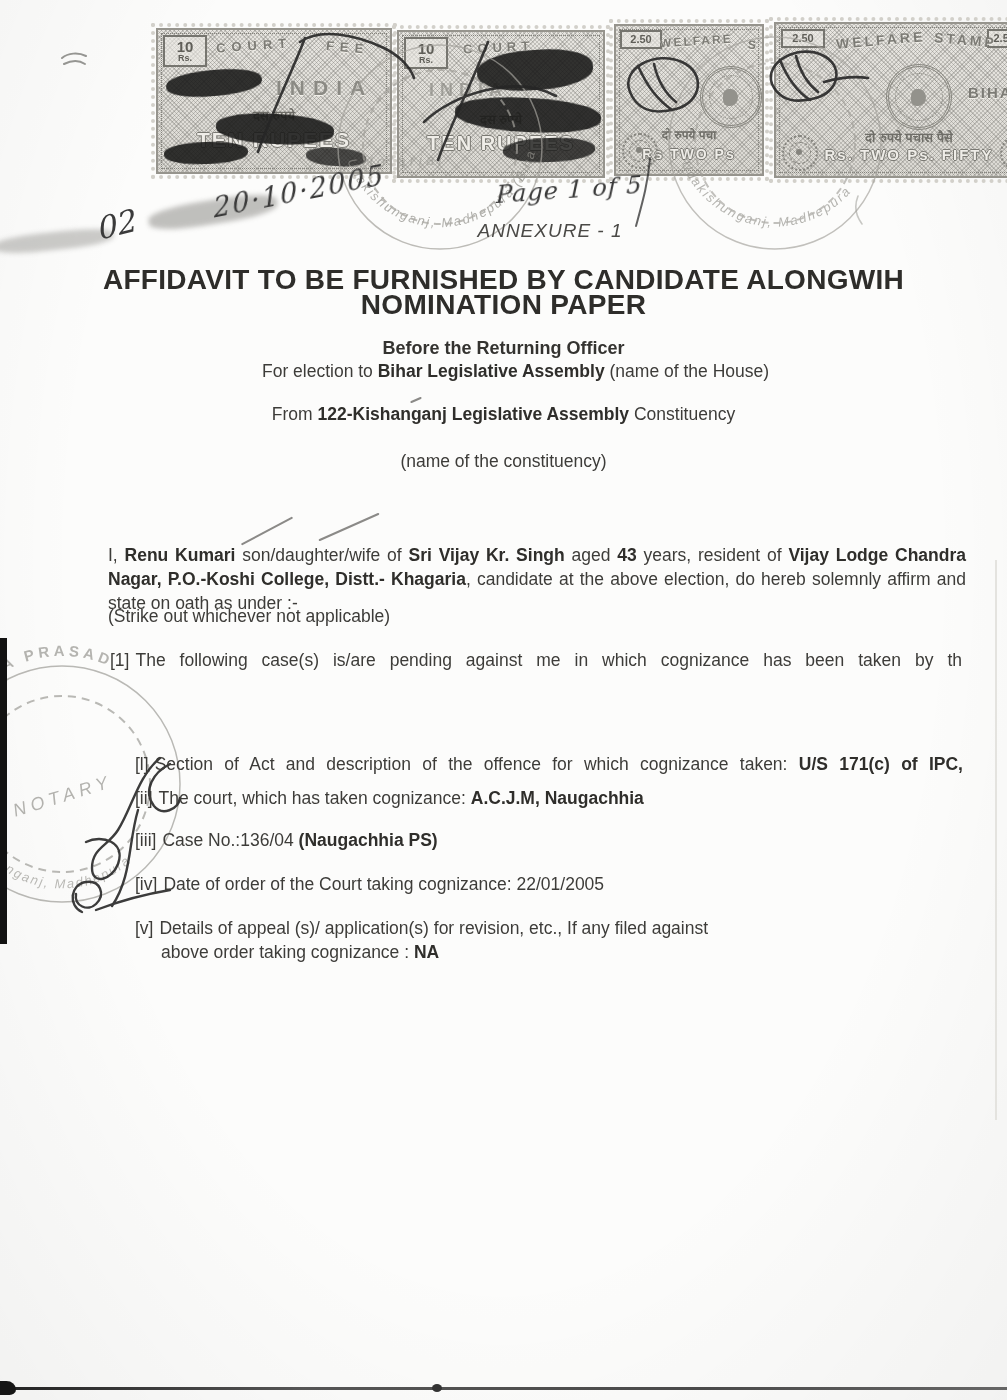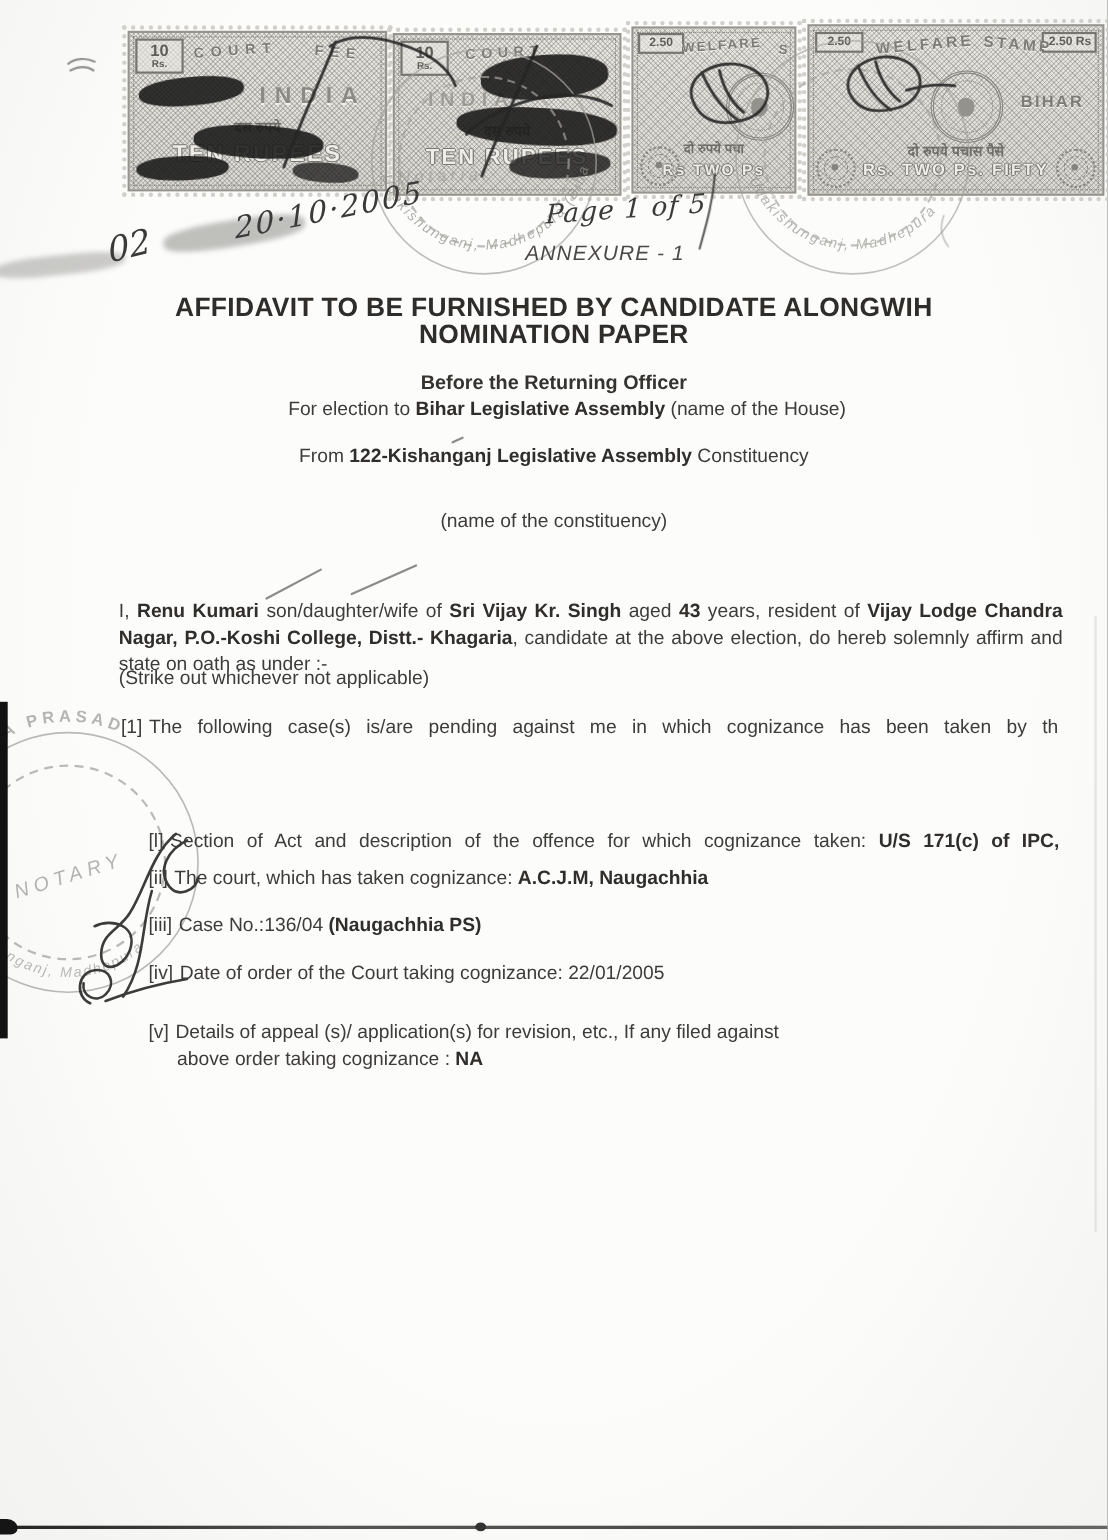--- a/index.html
+++ b/index.html
@@ -9,47 +9,48 @@
       radial-gradient(ellipse at 50% 40%, rgba(0,0,0,0) 60%, rgba(0,0,0,.04) 100%),
       #fcfcfb;
     overflow:hidden;
     font-family:"Liberation Sans", sans-serif;
     color:#3d3c39;
   }
   
   .t{position:absolute;}
   .center{left:0;width:100%;text-align:center;}
   .annexure{top:220px;left:0;width:1100px;text-align:center;font-style:italic;font-size:19px;letter-spacing:1px;color:#4a4946;}
-  .title{top:267px;font-size:24px;font-weight:bold;line-height:25px;color:#2e2d2a;letter-spacing:.3px;}
+  .title{top:267px;font-size:28px;font-weight:bold;line-height:25px;color:#2e2d2a;letter-spacing:.3px;}
   .before{top:338px;font-size:18px;font-weight:bold;color:#343330;}
   .election{top:361px;font-size:17.5px;margin-left:12px;}
   .fromline{top:404px;font-size:17.5px;}
-  .constnote{top:451px;font-size:17.5px;margin-top:12px;}
+  .constnote{top:451px;font-size:17.5px;}
   .affirm{top:544px;left:108px;width:858px;font-size:17.5px;line-height:23.8px;text-align:justify;}
   .strikenote{top:606px;left:108px;font-size:17.5px;}
   .item{font-size:17.5px;line-height:23.5px;}
   .item .lbl{display:inline-block;margin-right:6px;}
   .jl{text-align:justify;text-align-last:justify;}
   .it1{top:649px;left:110px;width:852px;}
   .it1 .l2{margin-left:30px;}
   .itA{top:753px;left:135px;width:828px;}
   .it2{top:787px;left:135px;width:828px;}
   .it3{top:829px;left:135px;width:828px;}
   .it4{top:873px;left:135px;width:828px;}
-  .it5{top:917px;left:135px;width:700px;margin-top:10px;}
+  .it5{top:917px;left:135px;width:700px;}
   .it5 .l2{margin-left:26px;}
   .b, b{font-weight:bold;color:#2f2e2b;}
   
   .stamp{
     position:absolute;box-sizing:border-box;
     background:
       repeating-linear-gradient(45deg, rgba(105,104,99,.30) 0 1px, transparent 1px 3px),
       repeating-linear-gradient(-45deg, rgba(105,104,99,.30) 0 1px, transparent 1px 3px),
       linear-gradient(#e7e5e0,#dbd9d3);
     border:2px solid #96948d;
+    margin-left:40px;
   }
   .stamp::before{content:"";position:absolute;inset:3px;border:1px dotted #84837d;pointer-events:none;}
   .stamp::after{content:"";position:absolute;inset:-7px;border:4px dotted #d2d0ca;pointer-events:none;}
   .denom{position:absolute;border:2px solid #76756f;background:rgba(235,233,228,.6);
     color:#5f5e58;text-align:center;font-weight:bold;line-height:1;padding:2px 3px;}
   .denom .v{font-size:15px;} .denom .u{font-size:9px;}
   .arcw{position:absolute;font-weight:bold;color:#7c7b75;text-shadow:0 1px 0 #f2f0ea;}
   .ghostword{color:#8b8a84;}
   .outlined{
     color:#efede8;font-weight:bold;

